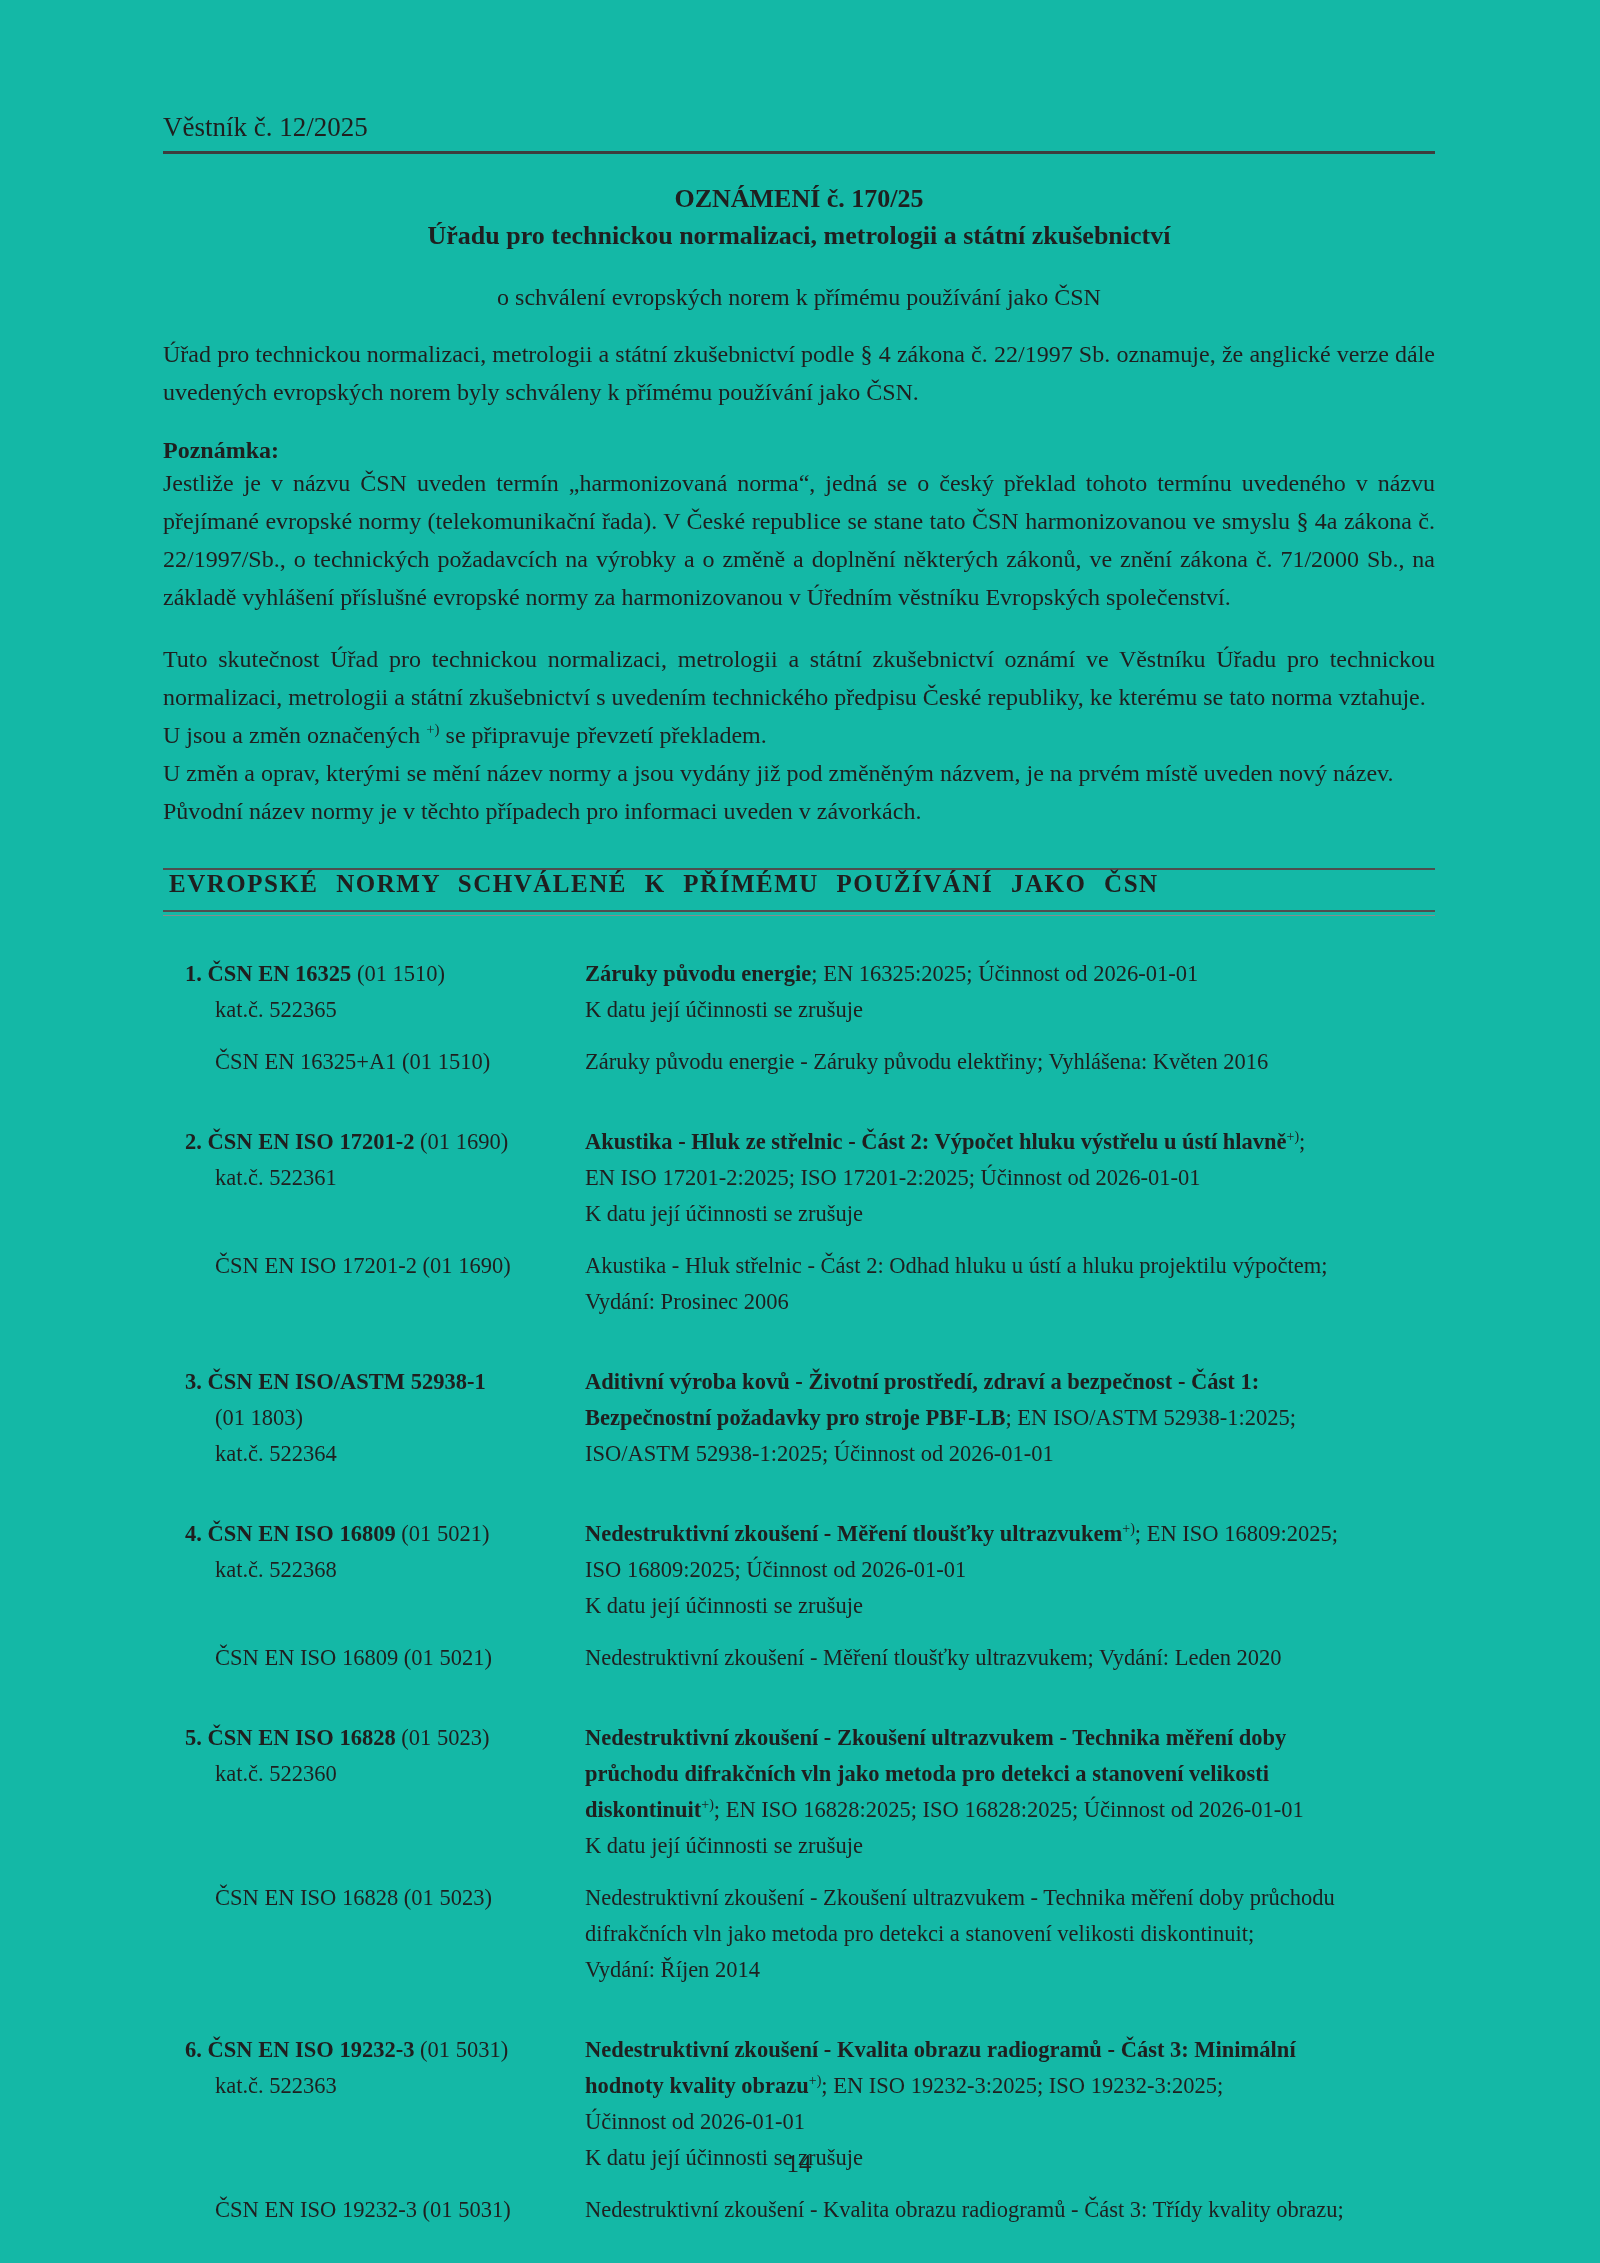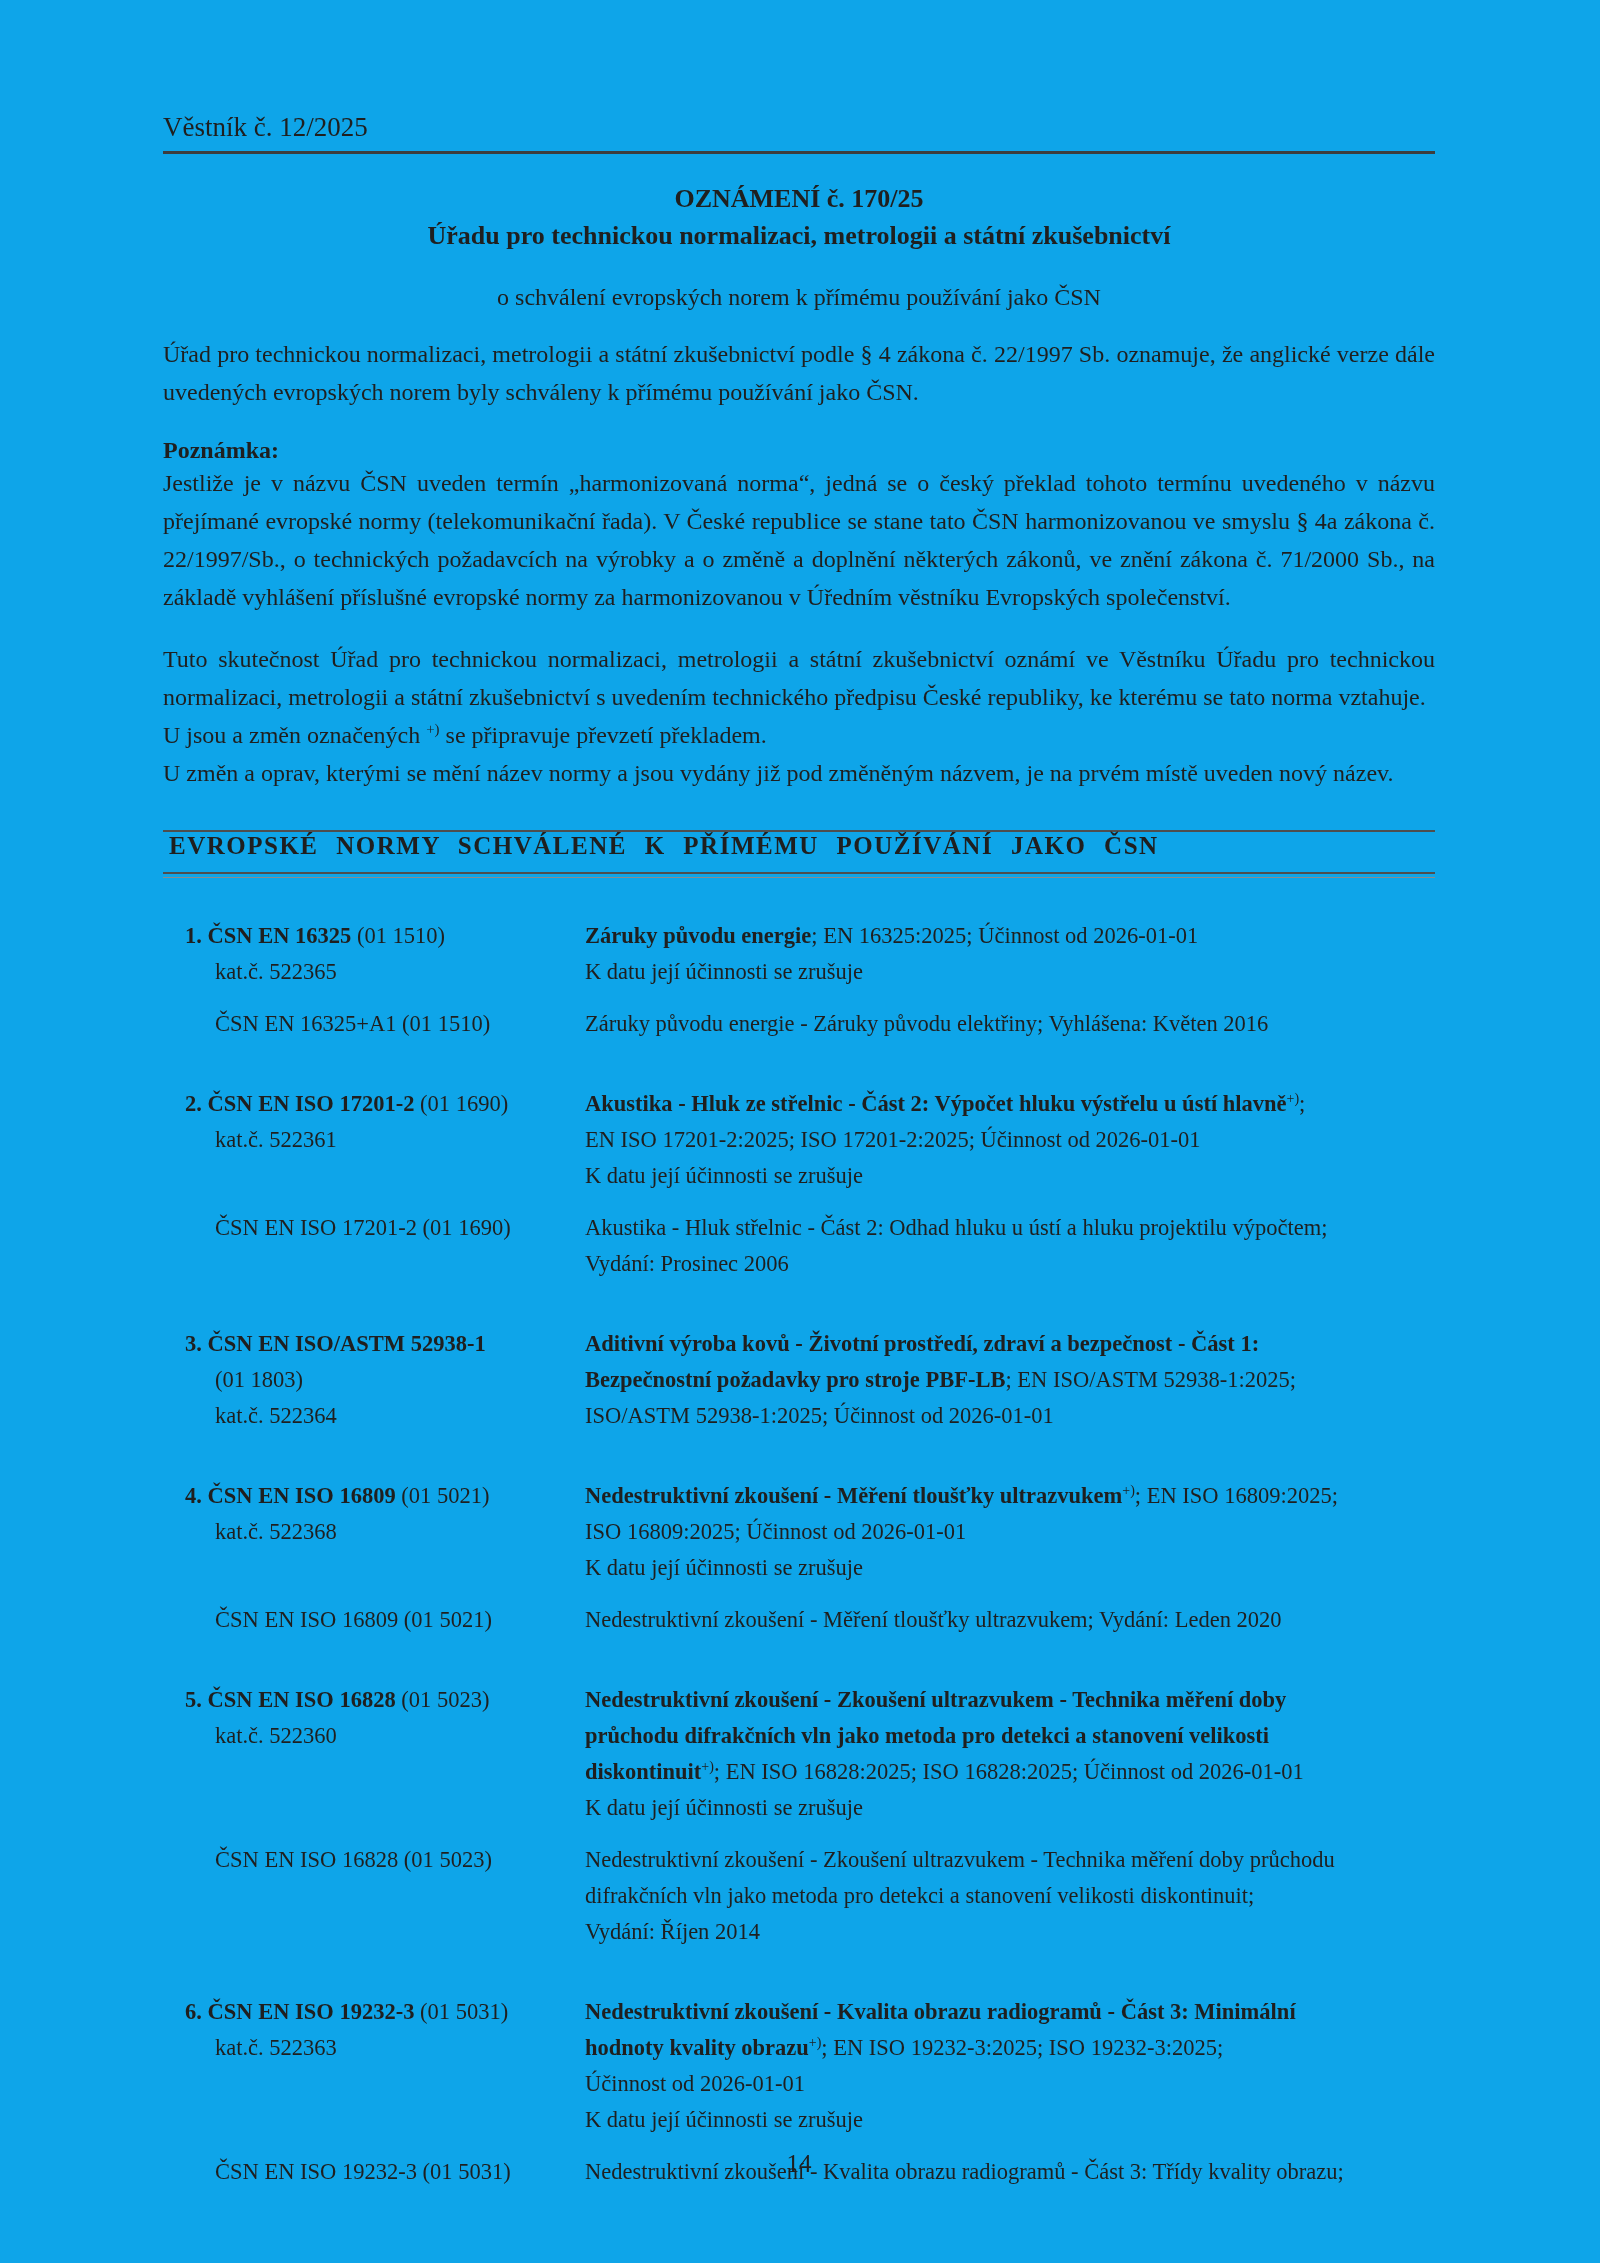--- a/index.html
+++ b/index.html
@@ -5,21 +5,21 @@
   html, body { margin: 0; padding: 0; background: #ffffff; }
   body {
     font-family: "Liberation Serif", "DejaVu Serif", serif;
     color: #1f1f1f;
     -webkit-font-smoothing: antialiased;
   }
   .page {
     position: relative;
     width: 1600px;
     height: 2263px;
-    background: #0ea5e9;
+    background: #14b8a6;
     overflow: hidden;
   }
   .content {
     position: absolute;
     left: 163px;
     top: 0;
     width: 1272px;
   }
   .masthead {
     margin-top: 110px;
@@ -105,20 +105,21 @@
     <p class="para">Úřad pro technickou normalizaci, metrologii a státní zkušebnictví podle § 4 zákona č. 22/1997 Sb. oznamuje, že anglické verze dále uvedených evropských norem byly schváleny k přímému používání jako ČSN.</p>
 
     <div class="note-label">Poznámka:</div>
 
     <p class="para after-label">Jestliže je v názvu ČSN uveden termín „harmonizovaná norma“, jedná se o český překlad tohoto termínu uvedeného v názvu přejímané evropské normy (telekomunikační řada). V České republice se stane tato ČSN harmonizovanou ve smyslu § 4a zákona č. 22/1997/Sb., o technických požadavcích na výrobky a o změně a doplnění některých zákonů, ve znění zákona č. 71/2000 Sb., na základě vyhlášení příslušné evropské normy za harmonizovanou v Úředním věstníku Evropských společenství.</p>
 
     <p class="para">Tuto skutečnost Úřad pro technickou normalizaci, metrologii a státní zkušebnictví oznámí ve Věstníku Úřadu pro technickou normalizaci, metrologii a státní zkušebnictví s uvedením technického předpisu České republiky, ke kterému se tato norma vztahuje.</p>
 
     <div class="plain-line"><span>U jsou a změn označených </span><sup>+)</sup><span> se připravuje převzetí překladem.</span></div>
     <div class="plain-line">U změn a oprav, kterými se mění název normy a jsou vydány již pod změněným názvem, je na prvém místě uveden nový název.</div>
+    <div class="plain-line">Původní název normy je v těchto případech pro informaci uveden v závorkách.</div>
 
     <div class="section-bar">
       <div class="section-title">EVROPSKÉ NORMY SCHVÁLENÉ K PŘÍMÉMU POUŽÍVÁNÍ JAKO ČSN</div>
     </div>
 
     <div class="norms">
         <div class="item">
           <div class="block">
             <div class="col-left">
               <div class="nline"><span class="b">1. ČSN EN 16325</span><span> (01 1510)</span></div>

